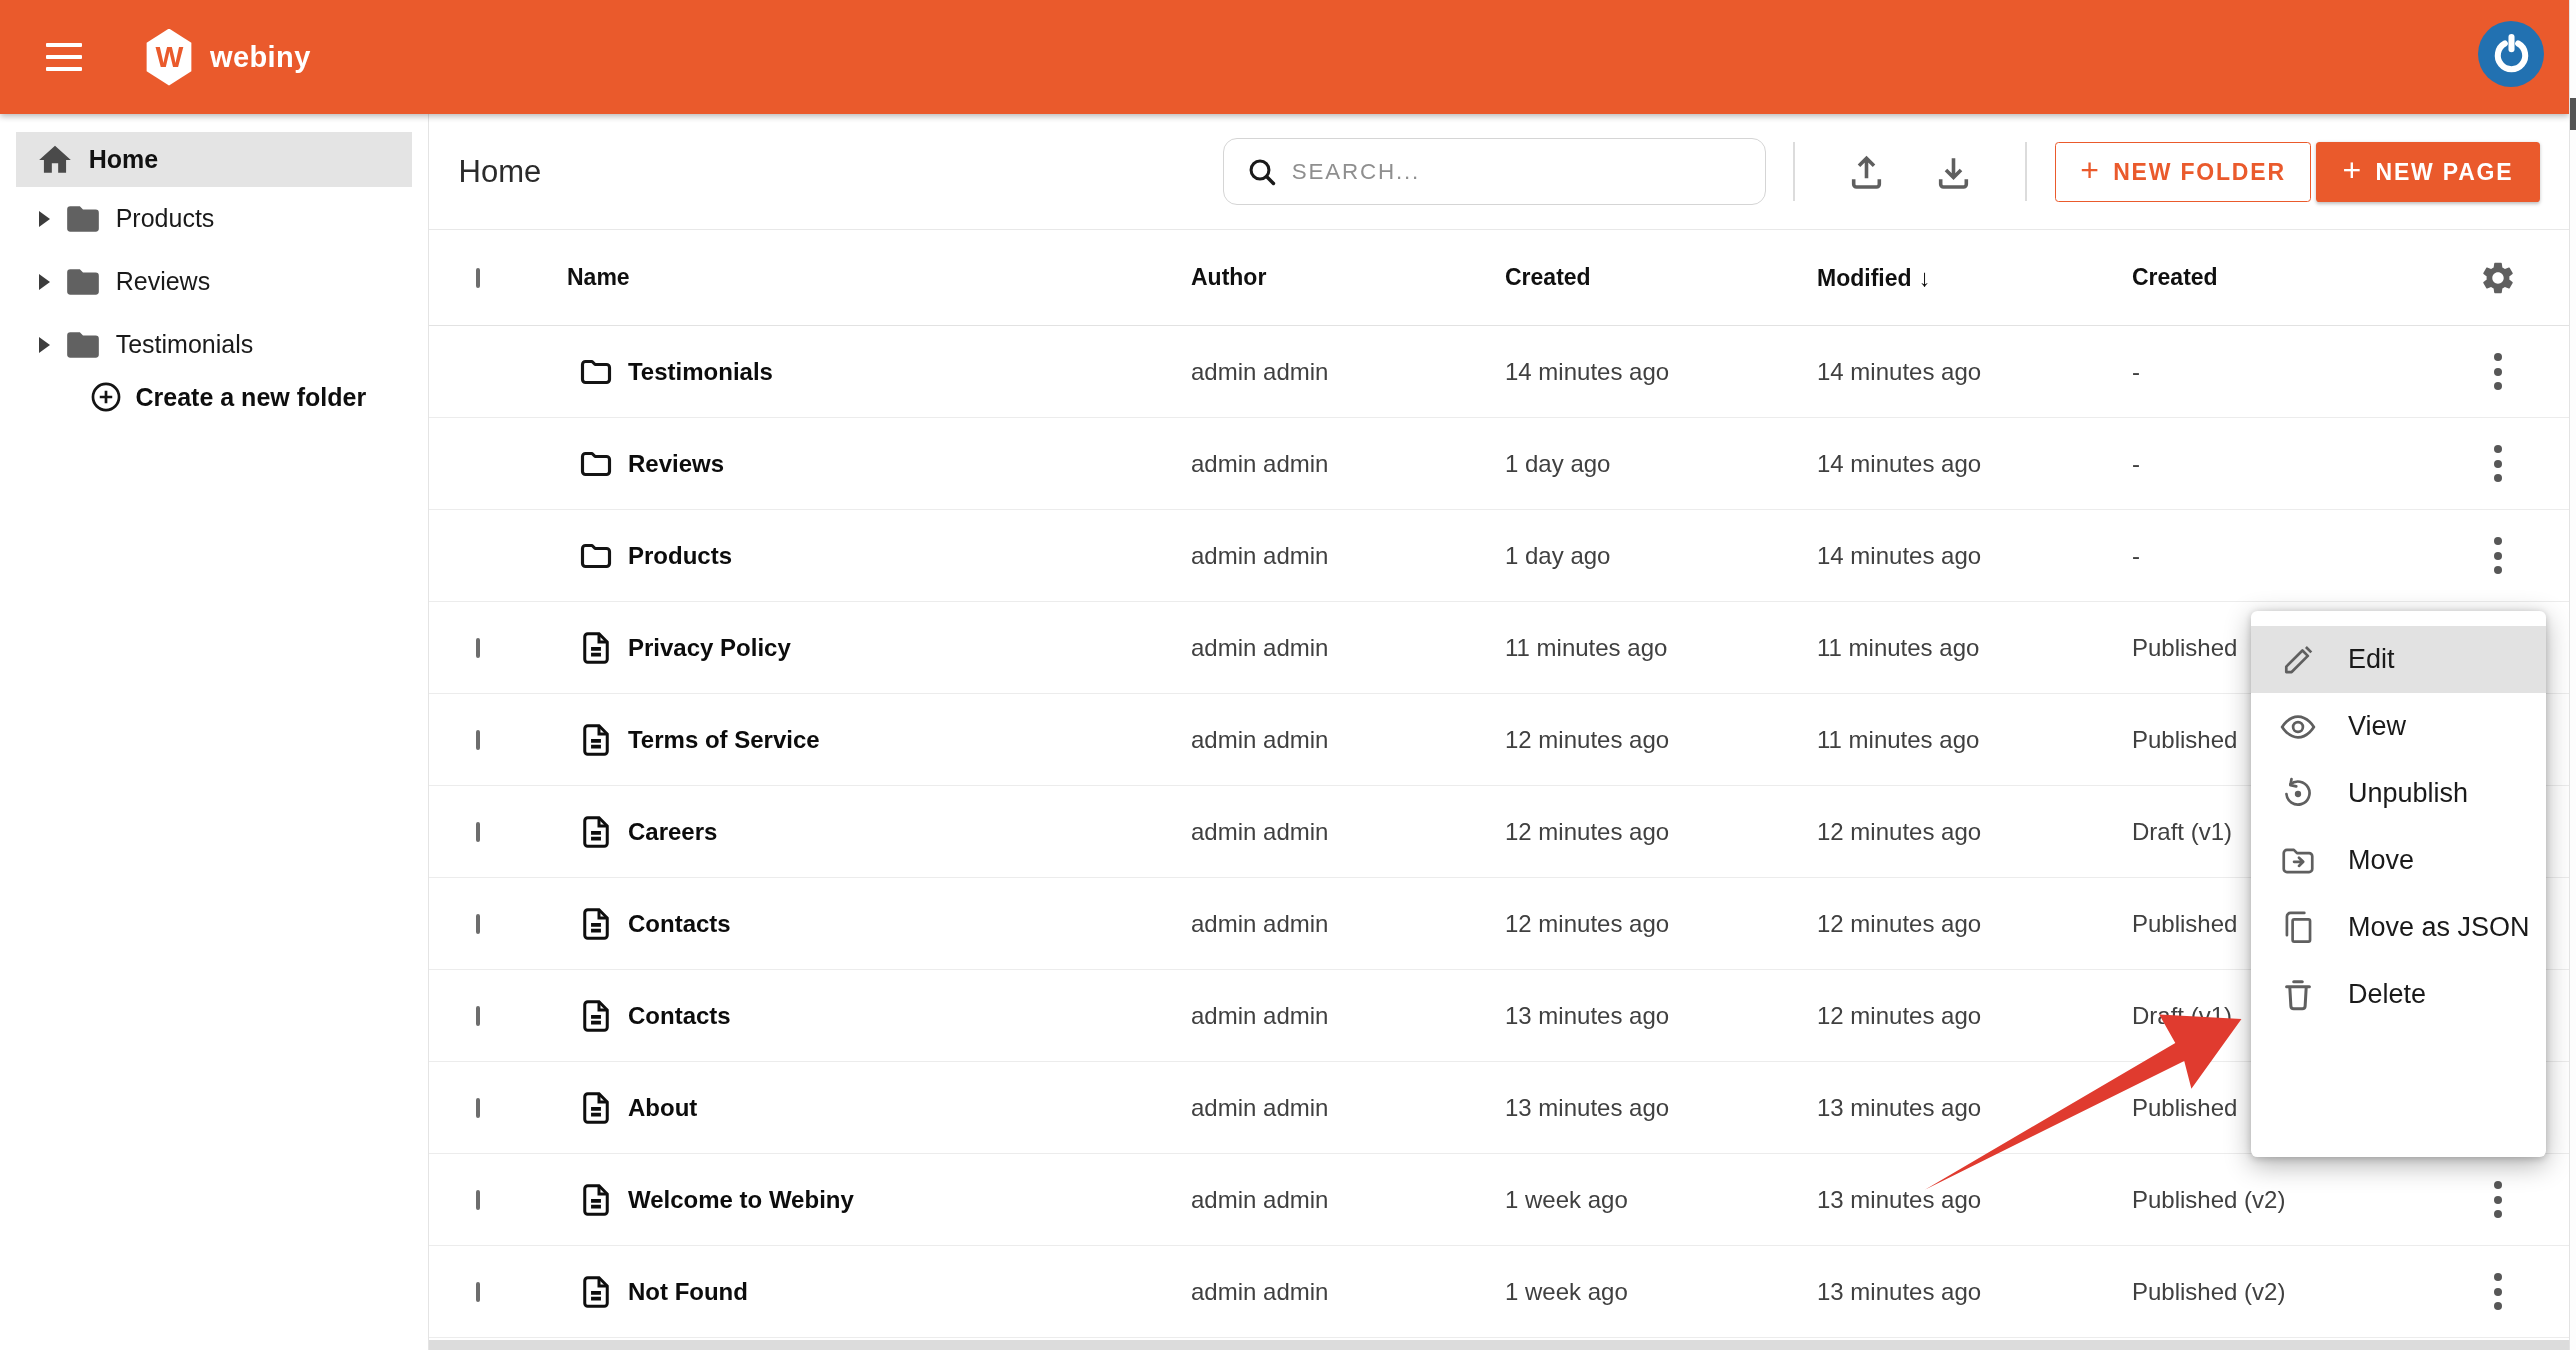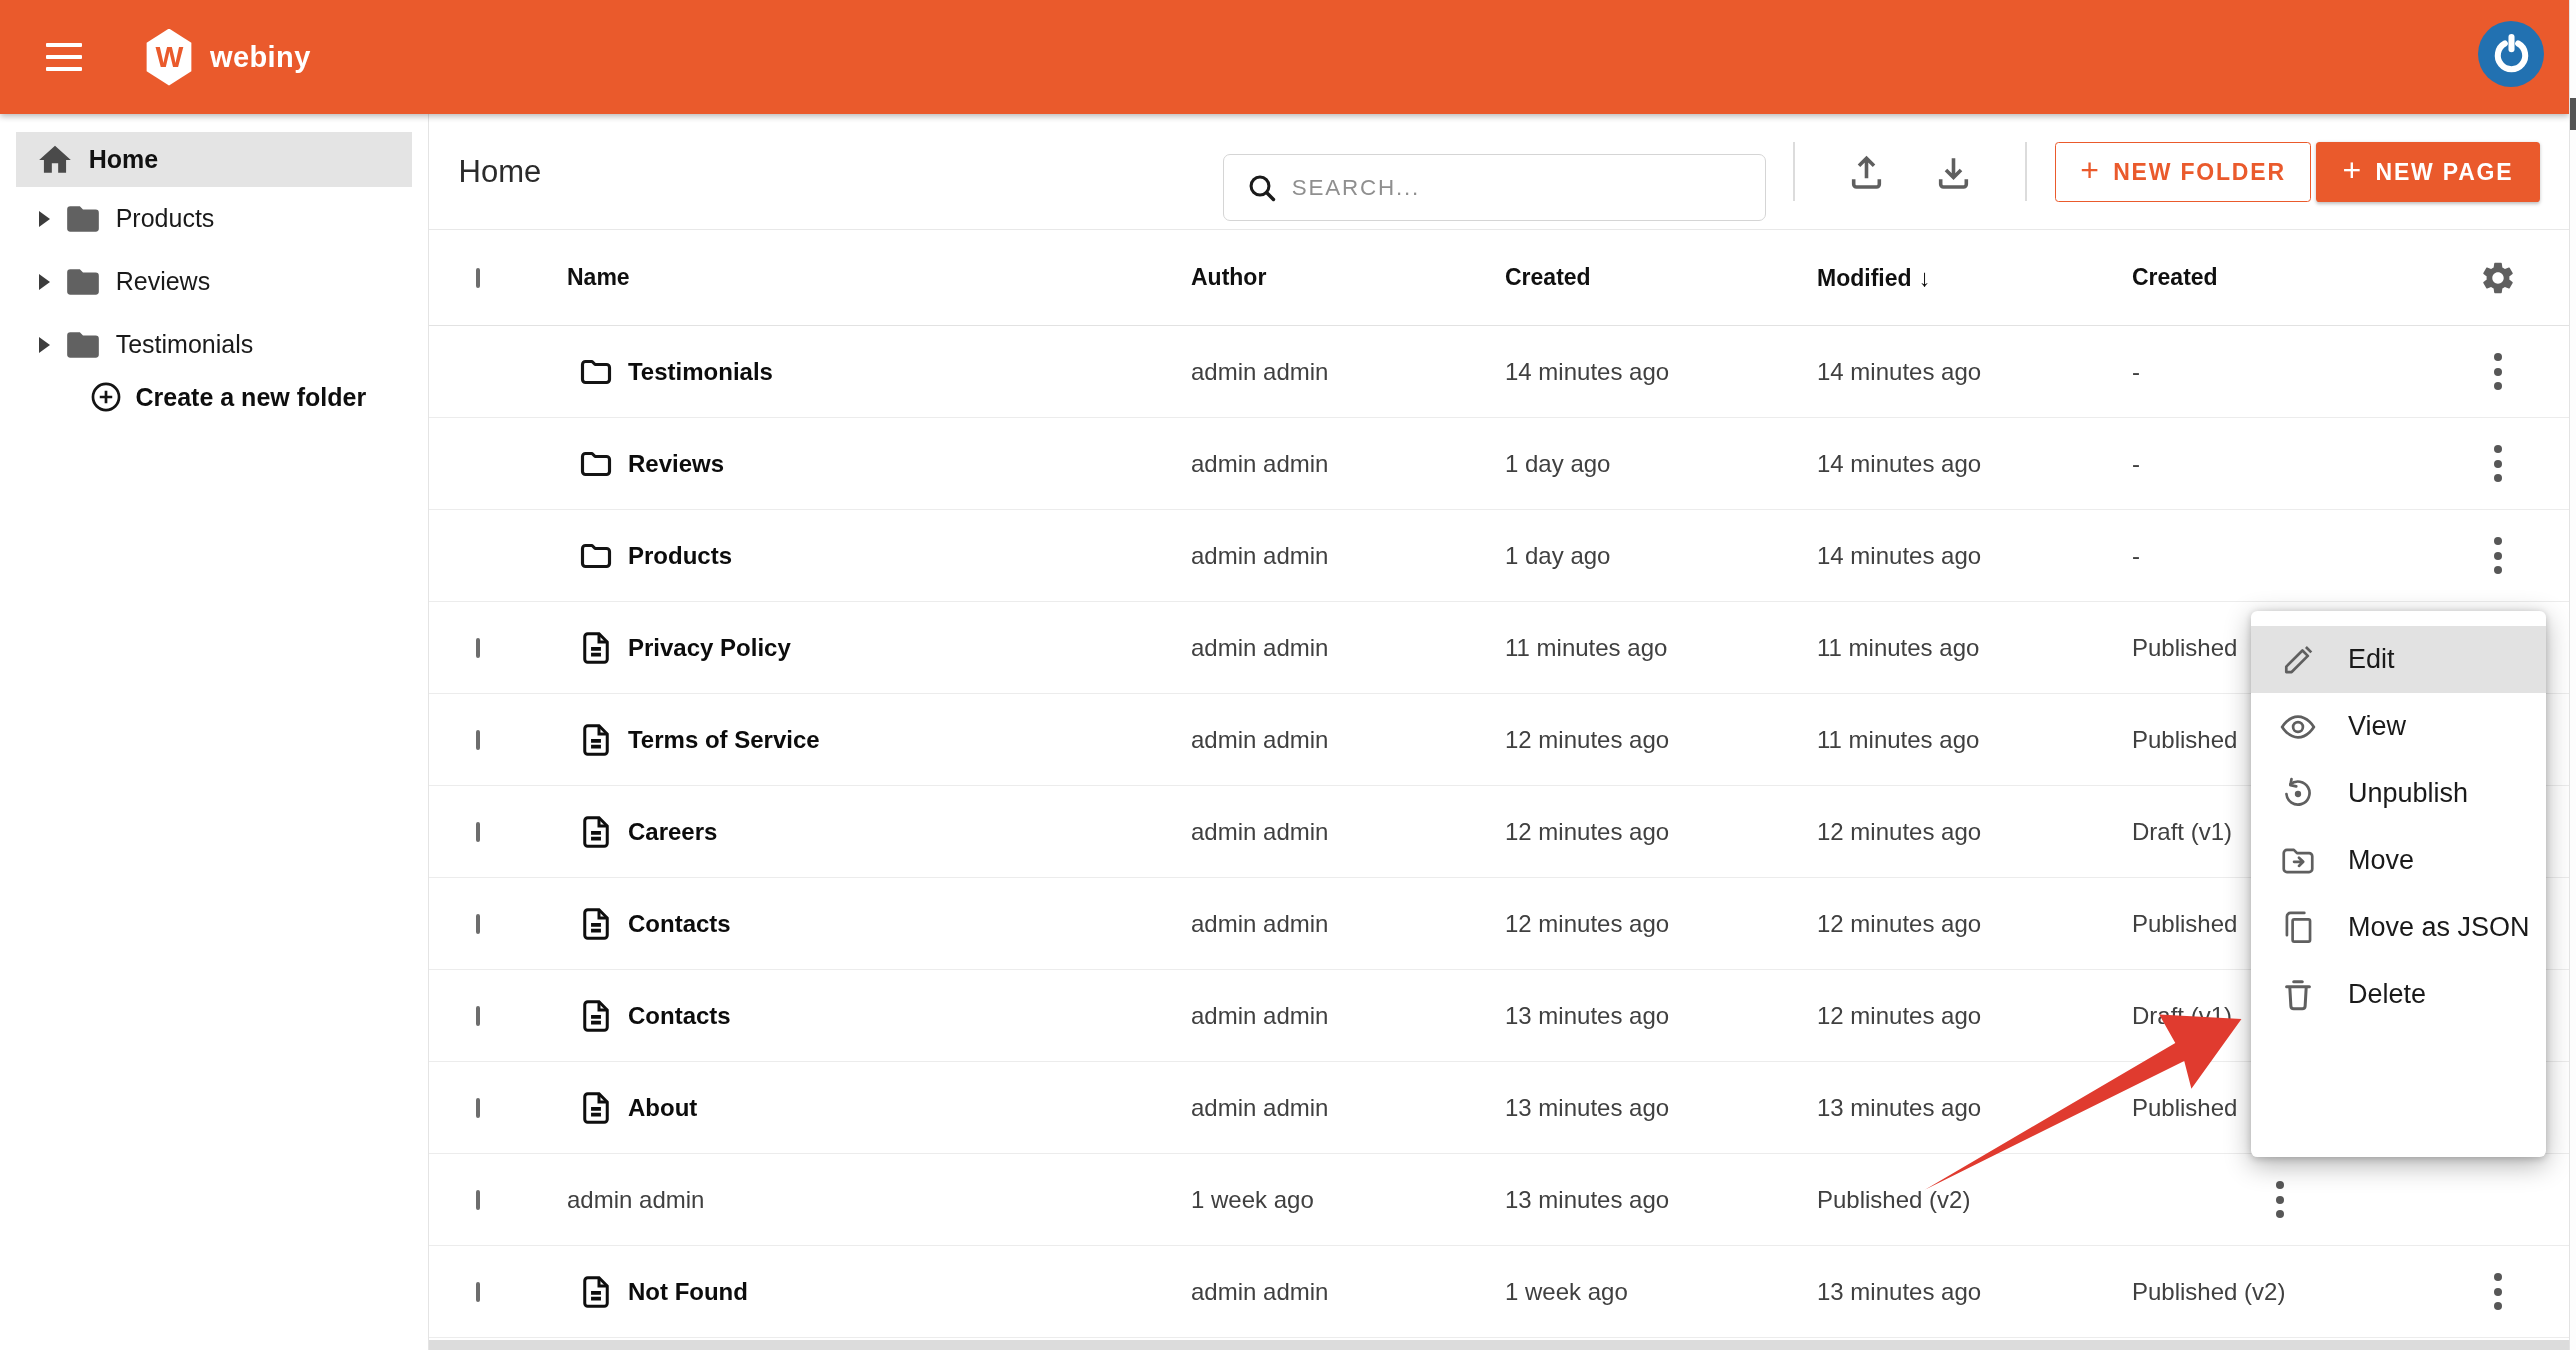--- a/index.html
+++ b/index.html
@@ -35,21 +35,21 @@
   .side-item .f-ic{margin-left:14.3px;}
   .side-item .txt{font-size:25px;color:#1a1a1a;margin-left:13.4px;}
   .side-create{position:absolute;left:0;top:258px;height:50px;display:flex;align-items:center;cursor:pointer;padding-left:48px;}
   .side-create .txt{font-weight:700;font-size:25px;color:#0e0e0e;margin-left:12.5px;}
   
   .main{position:absolute;left:429px;top:114px;right:7.2px;bottom:0;background:#fff;}
   .toolbar{position:relative;height:115px;}
   .page-title{position:absolute;left:29.5px;top:50%;transform:translateY(-50%);
     font-size:31px;color:#2b2b2b;font-weight:500;}
   .searchbox{position:absolute;left:794px;top:24px;width:543px;height:67px;background:#fff;
-    border:1.8px solid #d5d5d5;border-radius:7px;display:flex;align-items:center;margin-top:16px;}
+    border:1.8px solid #d5d5d5;border-radius:14px;display:flex;align-items:center;}
   .searchbox input{border:0;outline:0;flex:1;font-size:22.4px;letter-spacing:1.8px;color:#333;
     font-family:"Liberation Sans",sans-serif;background:transparent;}
   .searchbox input::placeholder{color:#8f8f8f;}
   .searchbox svg{margin:0 14.3px 0 21.5px;}
   .vdiv{position:absolute;top:28px;width:1.8px;height:59px;background:#dcdcdc;}
   .icon-btn{position:absolute;top:37px;width:41px;height:41px;cursor:pointer;}
   .btn{position:absolute;top:28px;height:60px;border-radius:3.6px;display:flex;align-items:center;
     justify-content:center;font-size:23px;font-weight:600;letter-spacing:1.8px;cursor:pointer;}
   .btn .plus{font-size:32px;font-weight:400;margin-right:12.5px;margin-top:-3.6px;}
   .btn-outline{left:1626px;width:256px;background:#fff;border:1.8px solid var(--orange);color:var(--orange);}
@@ -425,20 +425,27 @@
       <div class="cell">13 minutes ago</div>
       <div class="cell">Published</div>
       <div class="kebab">
             <i></i>
             <i></i>
             <i></i>
           </div>
     </div>
         <div class="trow">
       <div><span class="checkbox"></span></div>
+      <div class="namecell">
+
+        <svg class="ric" width="36" height="36" viewBox="0 0 40 40">
+              <use href="#document-icon"></use>
+            </svg>
+        <span class="nm">Welcome to Webiny</span>
+      </div>
       <div class="cell">admin admin</div>
       <div class="cell">1 week ago</div>
       <div class="cell">13 minutes ago</div>
       <div class="cell">Published (v2)</div>
       <div class="kebab">
             <i></i>
             <i></i>
             <i></i>
           </div>
     </div>

